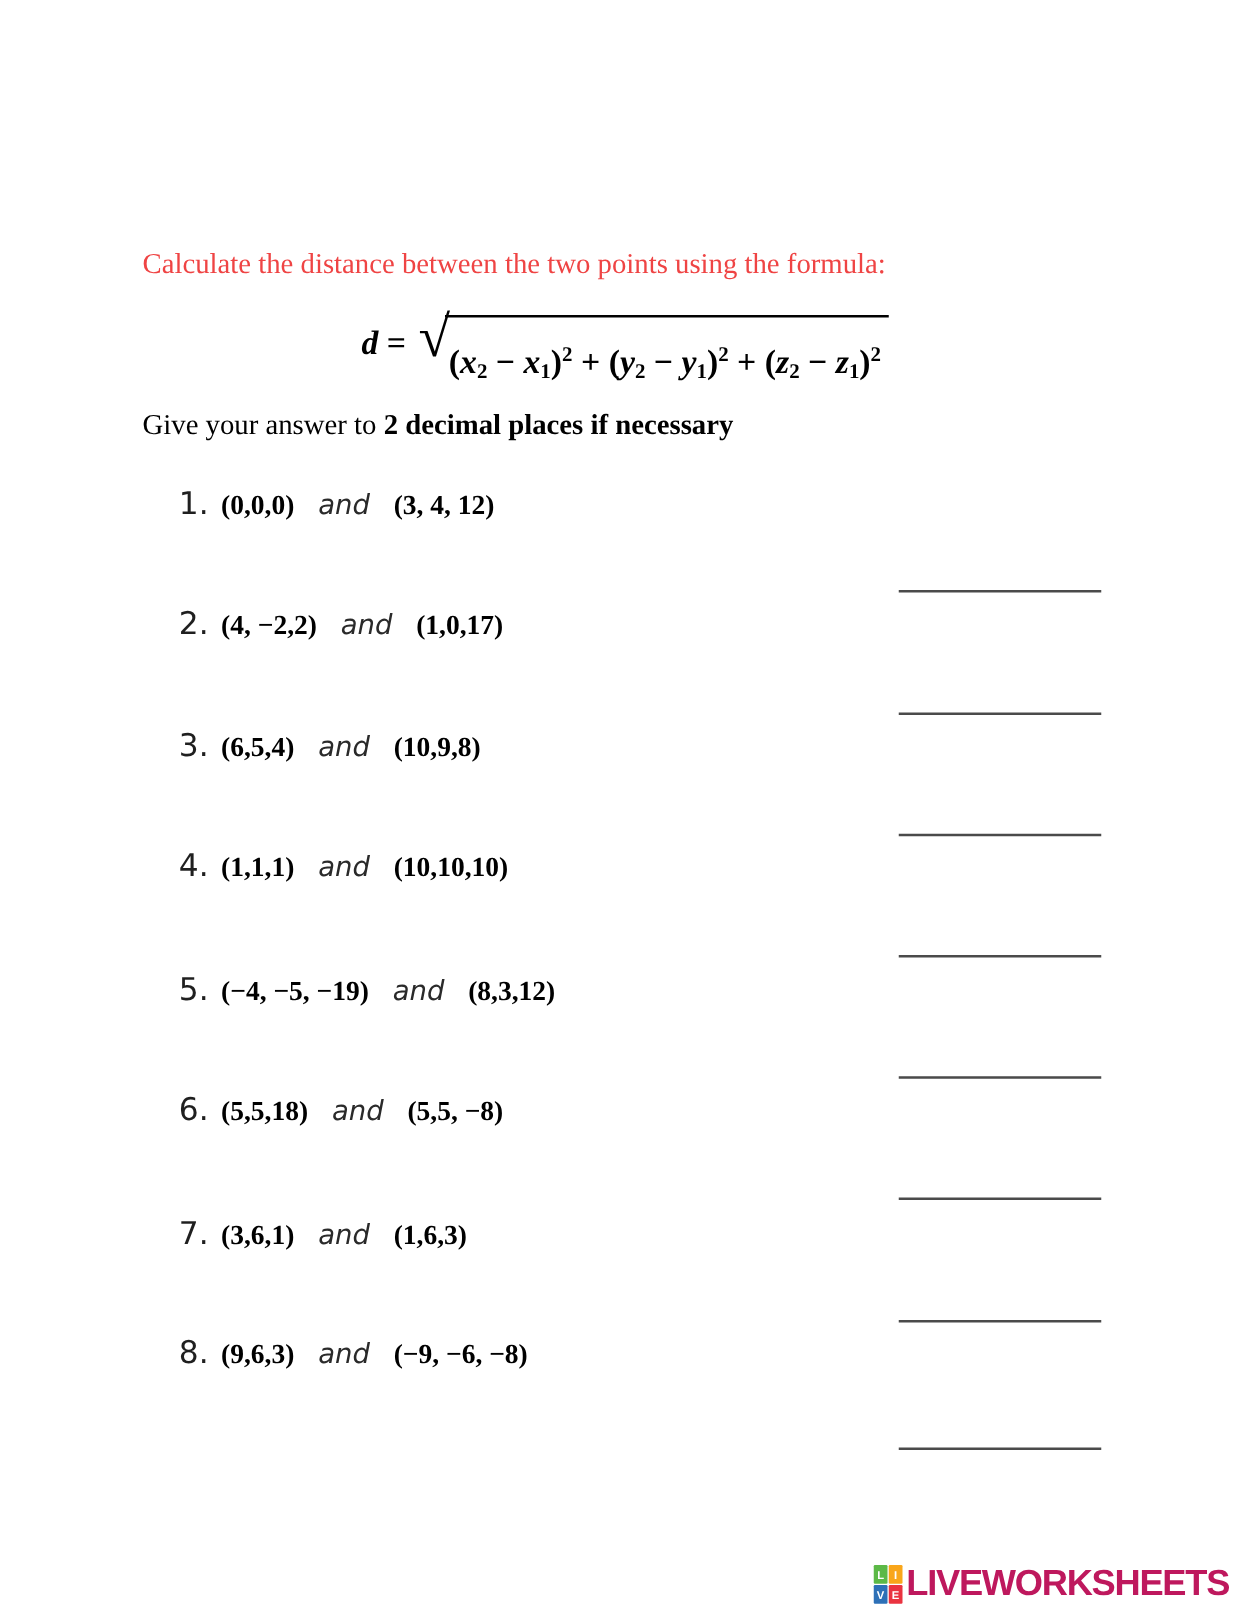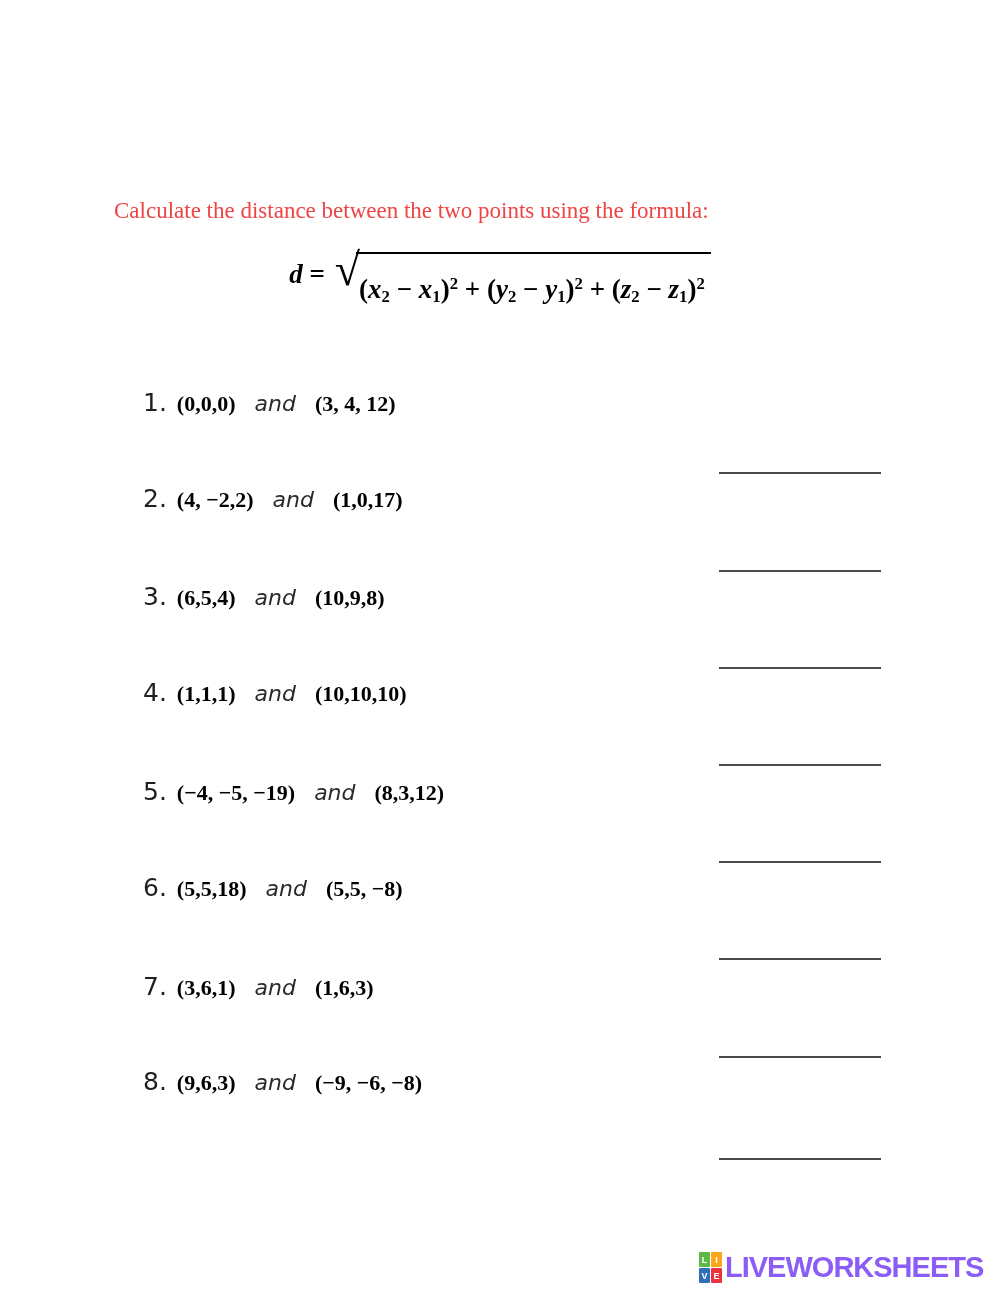--- a/index.html
+++ b/index.html
@@ -144,20 +144,21 @@
   <div class="intro">Calculate the distance between the two points using the formula:</div>
 
   <div class="formula-row">
     <span class="formula-math">
       <span class="f-lhs"><i>d</i><span> = </span></span>
       <span class="sqrt-sign">√</span>
       <span class="radicand"><span>(</span><i>x</i><sub>2</sub><span> − </span><i>x</i><sub>1</sub><span>)</span><sup>2</sup><span> + (</span><i>y</i><sub>2</sub><span> − </span><i>y</i><sub>1</sub><span>)</span><sup>2</sup><span> + (</span><i>z</i><sub>2</sub><span> − </span><i>z</i><sub>1</sub><span>)</span><sup>2</sup></span>
     </span>
   </div>
 
+  <div class="instruction"><span>Give your answer to </span><b>2 decimal places if necessary</b></div>
 
   <div class="q" style="top:388px">
     <span class="q-num">1.</span>
     <span class="q-pt">(0,0,0)</span>
     <span class="q-conj">and</span>
     <span class="q-pt">(3, 4, 12)</span>
   </div>
   <div class="ans" style="top:472px"></div>
 
   <div class="q" style="top:484px">
@@ -216,16 +217,16 @@
   </div>
   <div class="ans" style="top:1158px"></div>
 
   <div class="logo">
     <span class="logo-blocks">
         <span class="logo-block" style="background: rgb(92, 185, 71);">L</span>
         <span class="logo-block" style="background: rgb(249, 166, 26);">I</span>
         <span class="logo-block" style="background: rgb(45, 112, 183);">V</span>
         <span class="logo-block" style="background: rgb(234, 51, 64);">E</span>
       </span>
-    <span class="logo-text" style="color: #8b5cf6;">LIVEWORKSHEETS</span>
+    <span class="logo-text" style="color: #be185d;">LIVEWORKSHEETS</span>
   </div>
 
 </div>
 
 </body></html>

